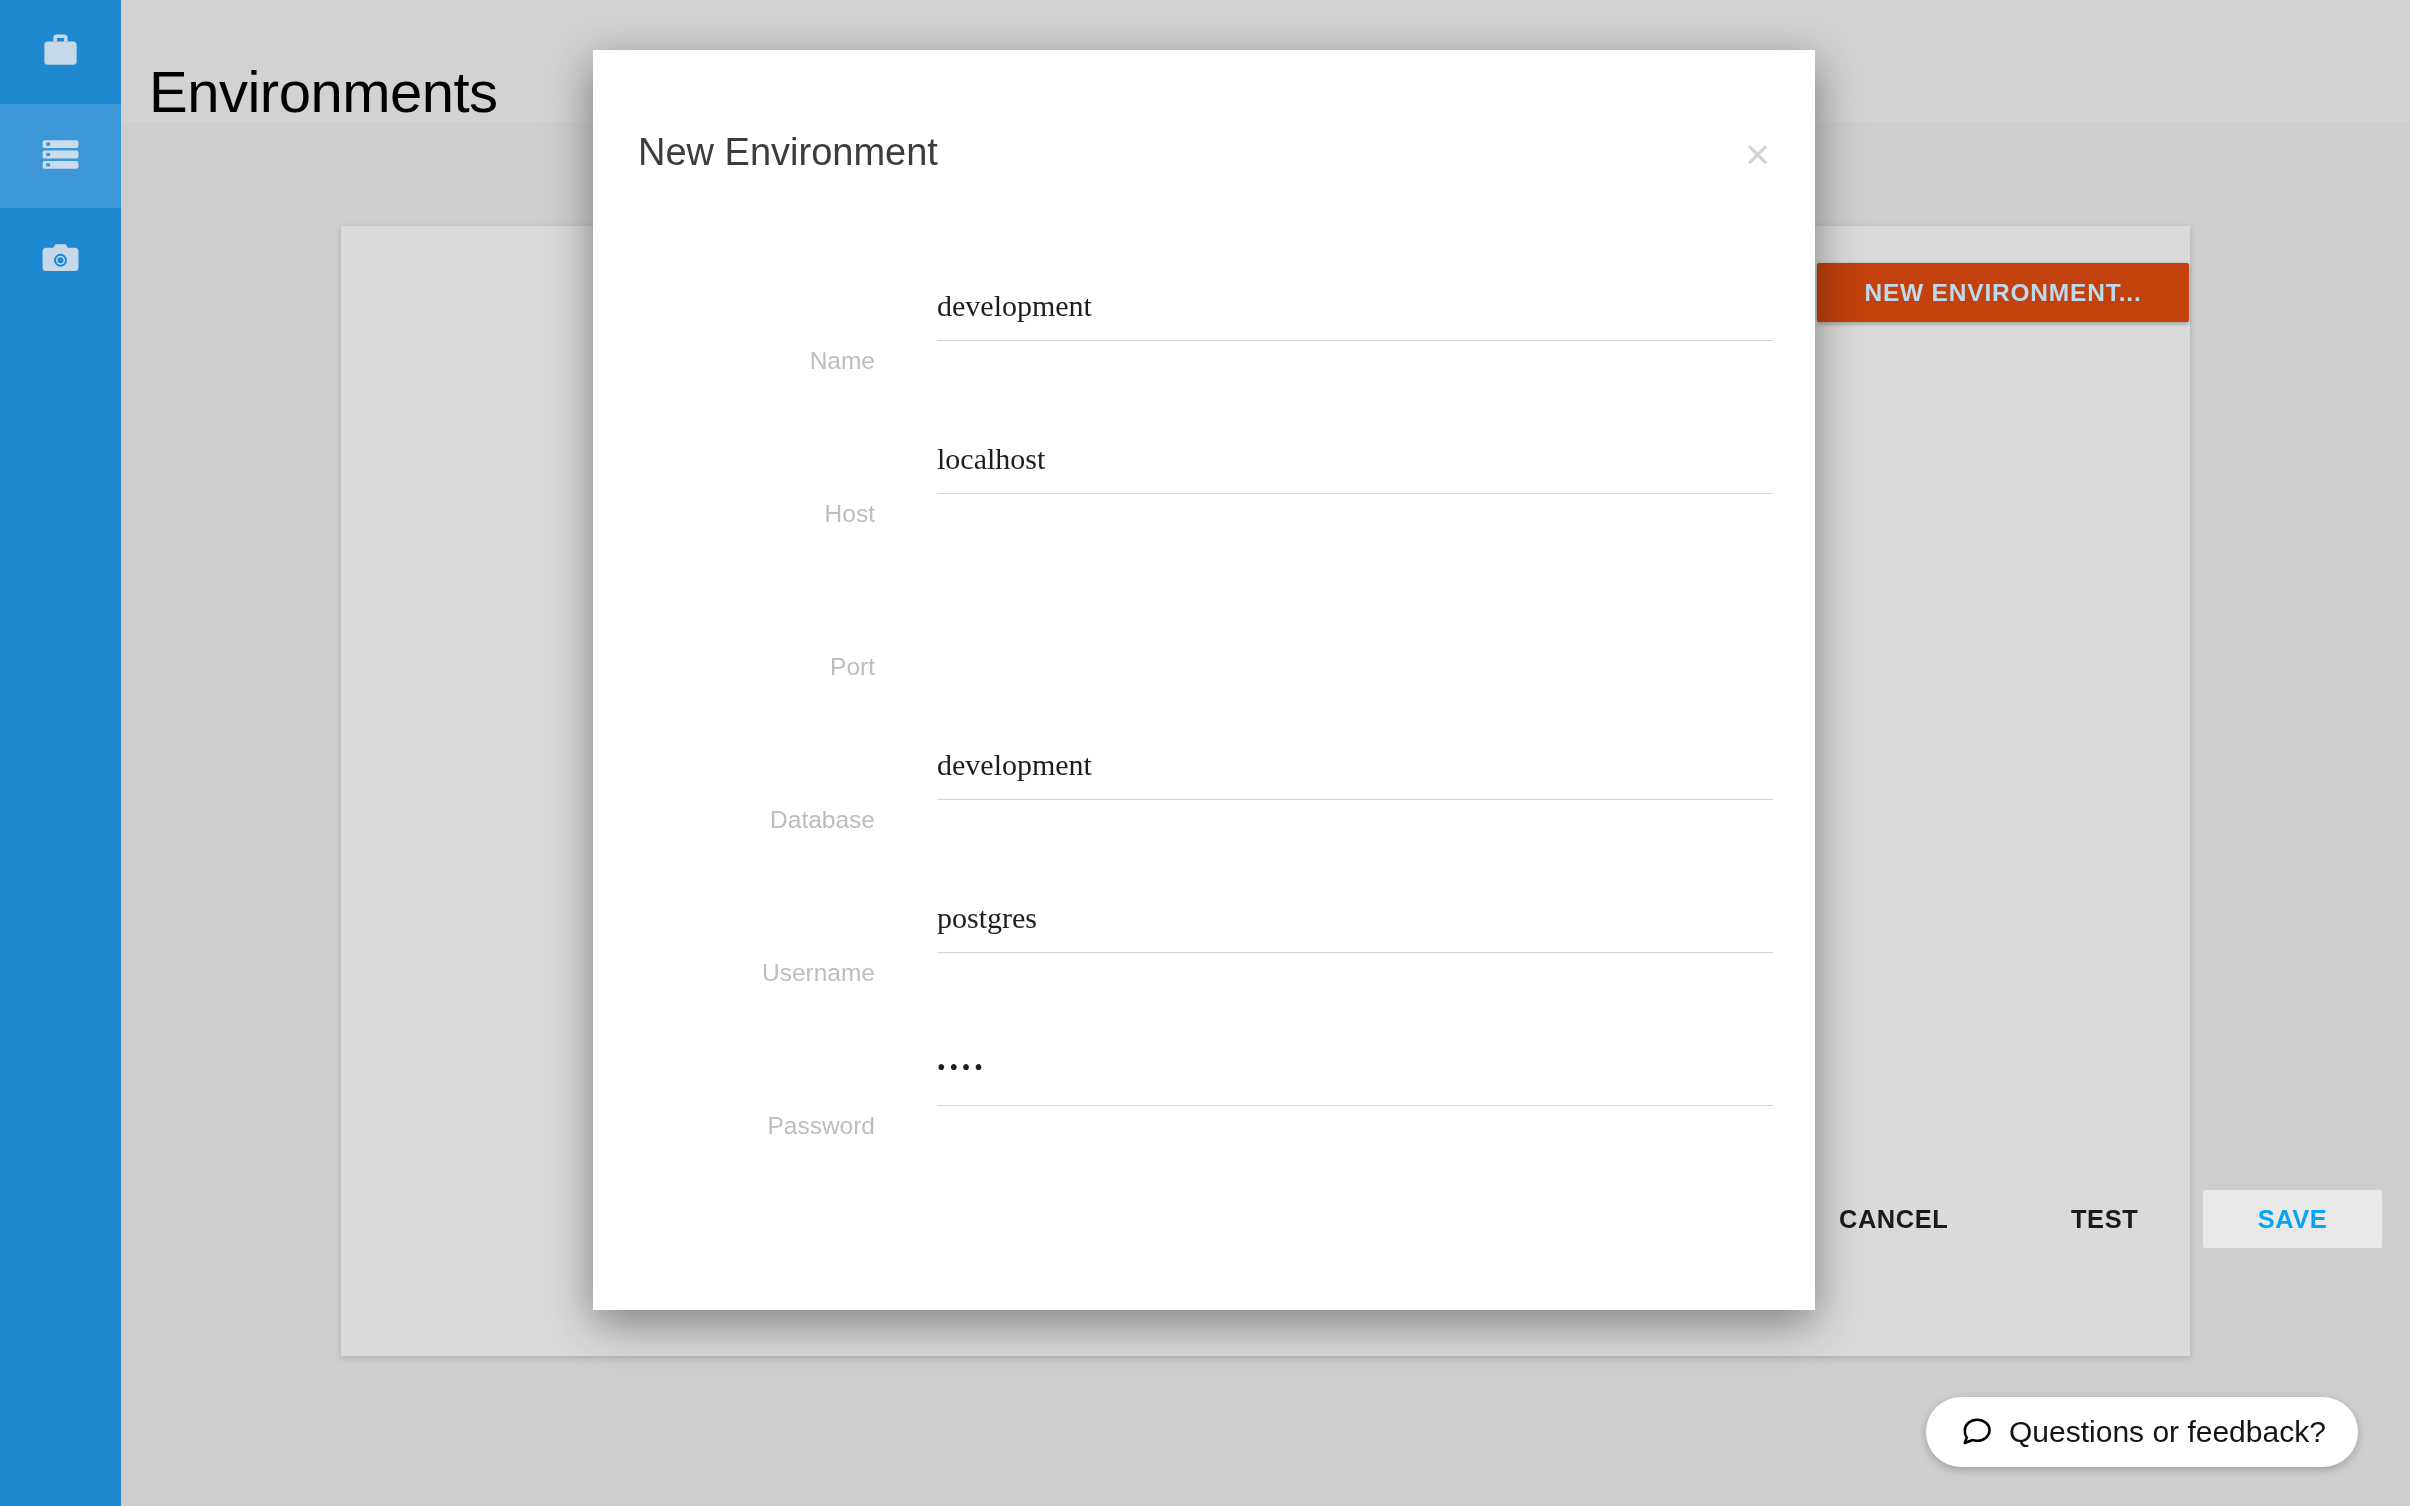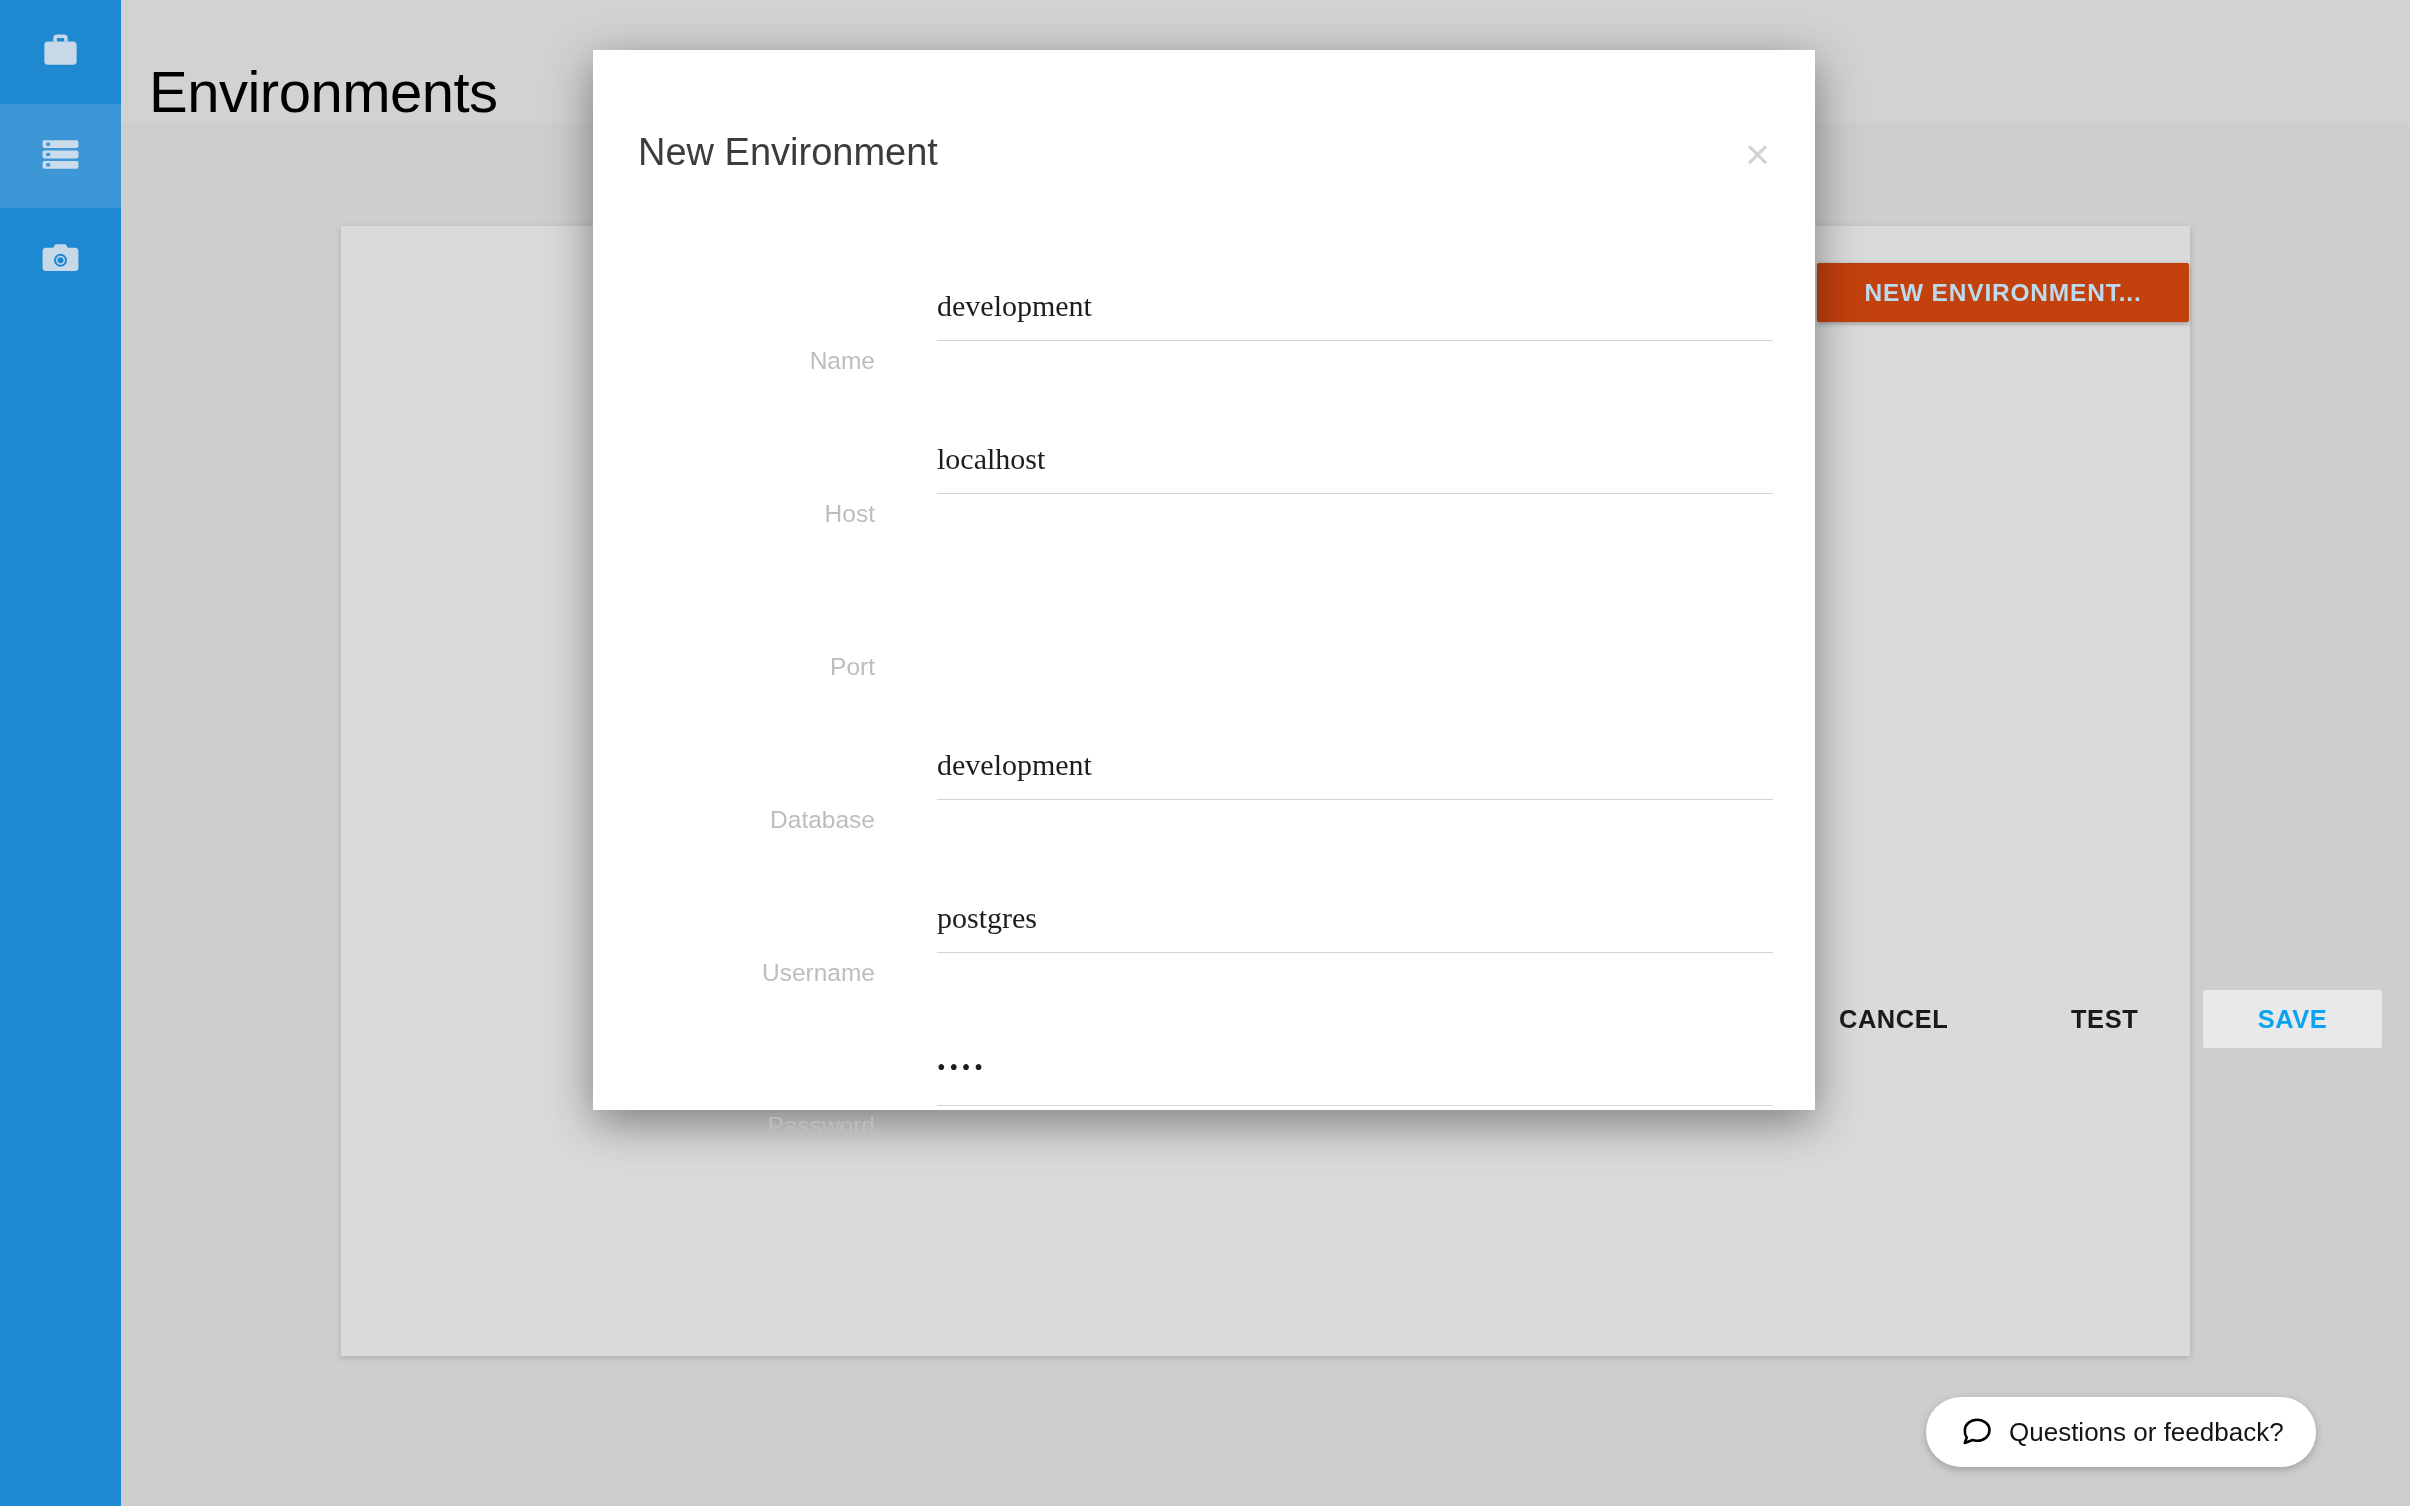--- a/index.html
+++ b/index.html
@@ -92,37 +92,37 @@
     display: flex;
     align-items: center;
     gap: 15px;
     background: #ffffff;
     border-radius: 38px;
     box-shadow: 0 2.8px 8.5px rgba(0,0,0,0.22);
     cursor: pointer;
     z-index: 8;
   }
   #feedback-pill .fb-label {
-    font-size: 26px;
+    font-size: 30px;
     color: #141414;
     white-space: nowrap;
   }
 
   
   #modal-overlay {
     position: absolute;
     left: 0; top: 0;
     width: 2411px; height: 1507px;
     z-index: 20;
     pointer-events: none;
   }
   #modal {
     position: absolute;
     left: 593px; top: 50px;
-    width: 1222px; height: 1060px;
+    width: 1222px; height: 1260px;
     background: #ffffff;
     box-shadow: 0 13px 43px rgba(0,0,0,0.42);
     pointer-events: auto;
   }
   #modal-title {
     position: absolute;
     left: 45px; top: 83px;
     font-size: 38px;
     color: #3c3c3c;
     line-height: 1;

